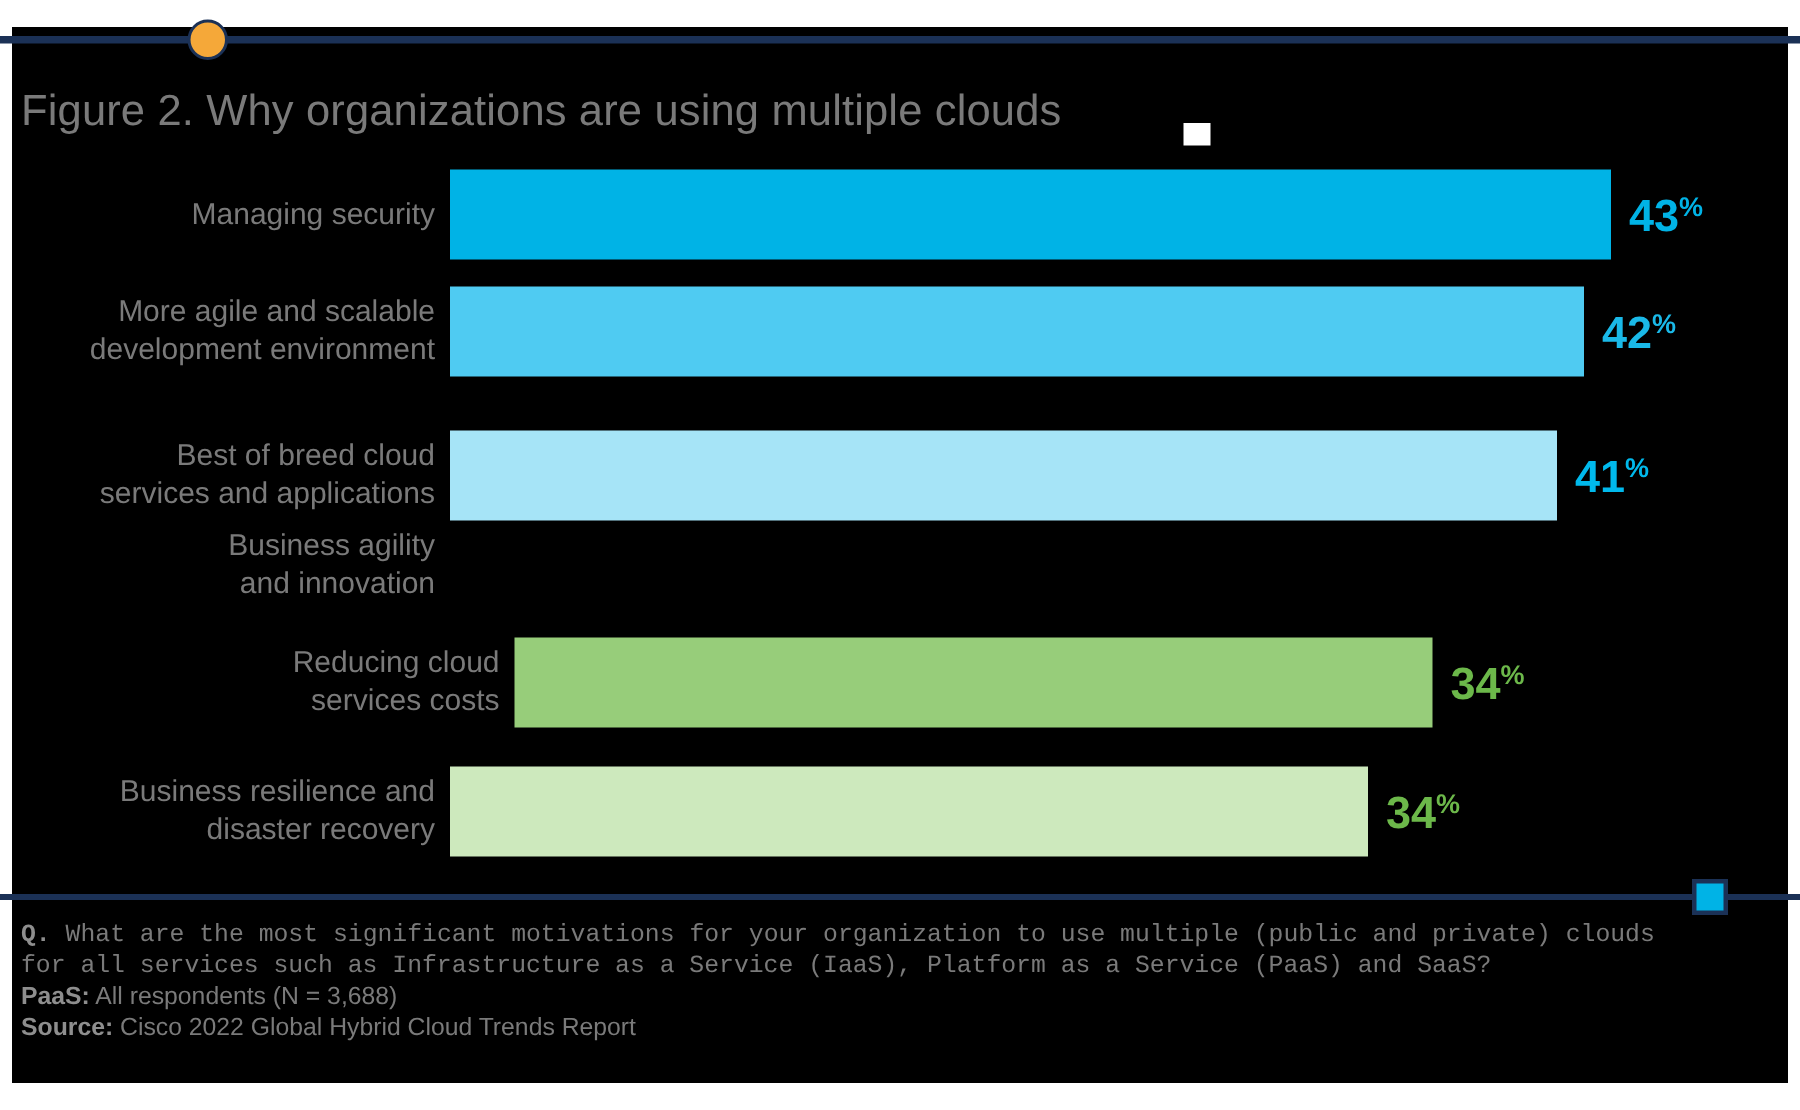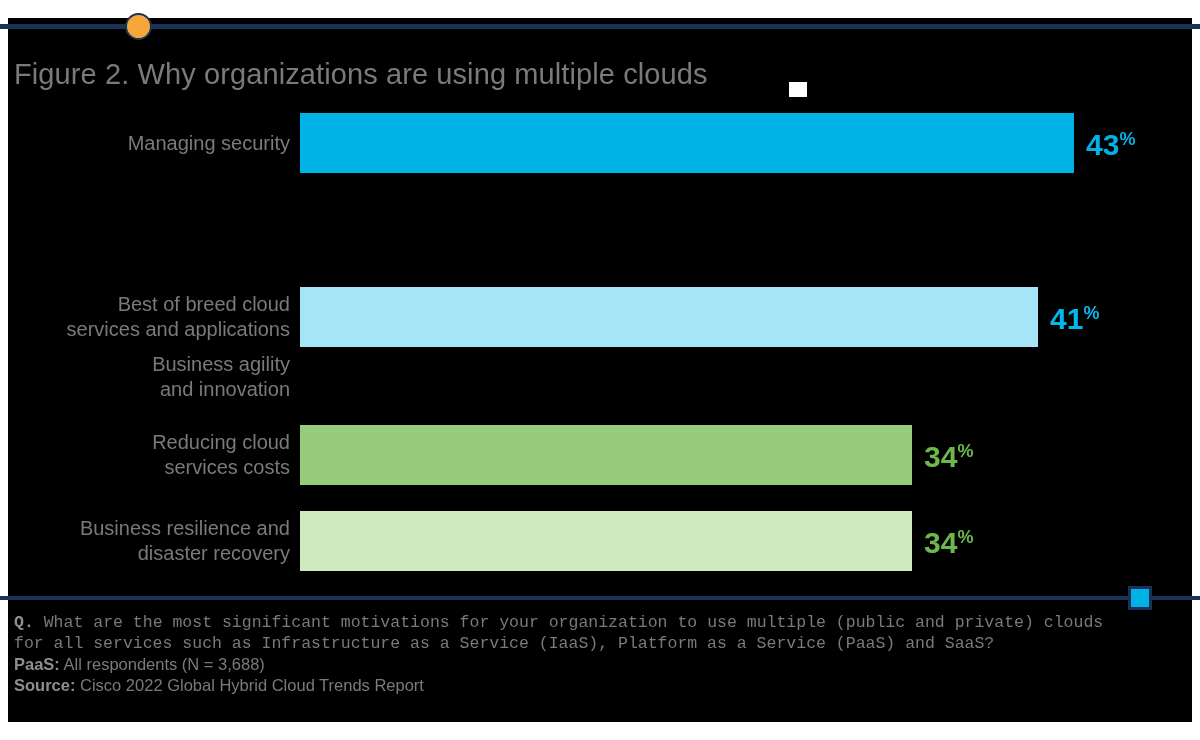--- a/index.html
+++ b/index.html
@@ -176,33 +176,41 @@
   <div class="title-square"></div>
 
   <div class="chart" id="chart">
       <div class="row" style="top: 3px;">
         <div class="cat-label">Managing security</div>
         <div class="bar-zone">
           <div class="bar" style="width: 774px; background: rgb(0, 179, 230);"></div>
           <div class="value" style="color: rgb(0, 179, 230);"><span>43</span><span class="pct">%</span></div>
         </div>
       </div>
+      <div class="row" style="top: 81px;">
+        <div class="cat-label">More agile and scalable
+development environment</div>
+        <div class="bar-zone">
+          <div class="bar" style="width: 756px; background: rgb(79, 203, 242);"></div>
+          <div class="value" style="color: rgb(26, 185, 232);"><span>42</span><span class="pct">%</span></div>
+        </div>
+      </div>
       <div class="row" style="top: 177px;">
         <div class="cat-label">Best of breed cloud
 services and applications</div>
         <div class="bar-zone">
           <div class="bar" style="width: 738px; background: rgb(166, 228, 247);"></div>
           <div class="value" style="color: rgb(0, 185, 236);"><span>41</span><span class="pct">%</span></div>
         </div>
       </div>
       <div class="row" style="top: 237px;">
         <div class="cat-label">Business agility
 and innovation</div>
       </div>
-      <div class="row" style="top: 315px;">
+      <div class="row" style="top: 315px; padding-left: 43px;">
         <div class="cat-label">Reducing cloud
 services costs</div>
         <div class="bar-zone">
           <div class="bar" style="width: 612px; background: rgb(151, 205, 122);"></div>
           <div class="value" style="color: rgb(108, 184, 74);"><span>34</span><span class="pct">%</span></div>
         </div>
       </div>
       <div class="row" style="top: 401px;">
         <div class="cat-label">Business resilience and
 disaster recovery</div>

